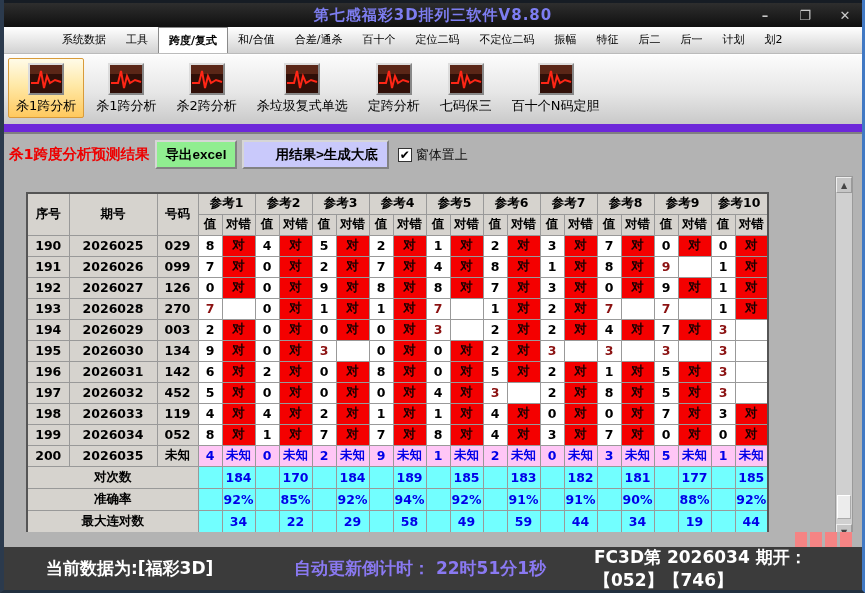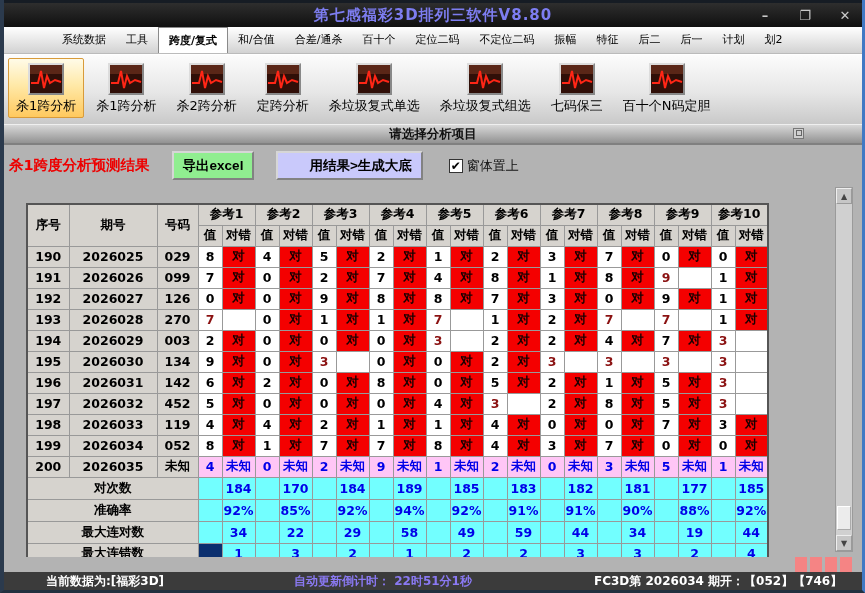--- a/index.html
+++ b/index.html
@@ -85,21 +85,21 @@
     width: 11px; height: 11px; border: 1px solid #777; background: #cfcfcf;
   }
   .grip::after { content:""; position:absolute; right:1px; top:1px; width:4px; height:4px; border:1px solid #666; }
 
   
   .resultbar {
     height: 43px; flex: none;
     background: #b3b3b3;
     border-top: 2px solid #808080;
     display: flex; align-items: center;
-    padding: 0 5px; gap: 22px;
+    padding: 0 5px; gap: 5px; margin-top: 8px;
   }
   .result-label { color: #ee0000; font-weight: bold; font-size: 14.5px; white-space: nowrap; }
   .result-input {
     width: 396px; height: 27px;
     background: #fffffa; border: 1px solid #444;
     color: #067806; font-weight: bold; font-size: 15px;
     font-family: "DejaVu Sans Mono", "Liberation Mono", monospace;
     letter-spacing: 1px; padding-left: 5px;
   }
   .btn { height: 29px; font-weight: bold; font-size: 13.5px; padding: 0 9px; border: 2px outset #d6d6d6; white-space: nowrap; cursor: default; }
@@ -150,24 +150,24 @@
   .sb-thumb {
     position: absolute; left: 1px; top: 318px; width: 14px; height: 24px;
     background: #ececec; border: 1px outset #fff;
   }
 
   
   .bottomstrip { height: 15px; flex: none; background: #b3b3b3; position: relative; }
   .pink-squares { position: absolute; right: 10px; top: 0; display: flex; gap: 3px; }
   .pink-squares span { width: 12px; height: 15px; background: #f58484; display: block; }
   .statusbar {
-    height: 18px; flex: none;
+    height: 43px; flex: none;
     background: #3b3b3b; color: #fff;
     display: flex; align-items: center;
-    font-size: 12px; font-weight: bold;
+    font-size: 17px; font-weight: bold;
   }
   .status-left { margin-left: 42px; width: 248px; }
   .status-center { color: #8a79f2; width: 300px; }
   .status-right { flex: 1; }
 </style>
 </head>
 <body>
 
 <div class="window">
 
@@ -221,60 +221,48 @@
             <polyline points="1,18 8,18 11,6 14,23 17,11 20,18 25,15 31,17" fill="none" stroke="#ff2616" stroke-width="2"></polyline>
           </svg></span>
         <span class="tool-label">杀2跨分析</span>
       </div>
       <div class="tool-item">
         <span class="tool-icon"><svg viewBox="0 0 32 28" width="32" height="28">
             <rect width="32" height="28" fill="#300f08"></rect>
             <rect width="32" height="9" fill="#5a2617"></rect>
             <polyline points="1,18 8,18 11,6 14,23 17,11 20,18 25,15 31,17" fill="none" stroke="#ff2616" stroke-width="2"></polyline>
           </svg></span>
-        <span class="tool-label">定跨分析</span>
-      </div>
-      <div class="tool-item">
-        <span class="tool-icon"><svg viewBox="0 0 32 28" width="32" height="28">
-            <rect width="32" height="28" fill="#300f08"></rect>
-            <rect width="32" height="9" fill="#5a2617"></rect>
-            <polyline points="1,18 8,18 11,6 14,23 17,11 20,18 25,15 31,17" fill="none" stroke="#ff2616" stroke-width="2"></polyline>
-          </svg></span>
         <span class="tool-label">杀垃圾复式单选</span>
       </div>
       <div class="tool-item">
         <span class="tool-icon"><svg viewBox="0 0 32 28" width="32" height="28">
             <rect width="32" height="28" fill="#300f08"></rect>
             <rect width="32" height="9" fill="#5a2617"></rect>
             <polyline points="1,18 8,18 11,6 14,23 17,11 20,18 25,15 31,17" fill="none" stroke="#ff2616" stroke-width="2"></polyline>
           </svg></span>
-        <span class="tool-label">杀垃圾复式组选</span>
+        <span class="tool-label">定跨分析</span>
       </div>
       <div class="tool-item">
         <span class="tool-icon"><svg viewBox="0 0 32 28" width="32" height="28">
             <rect width="32" height="28" fill="#300f08"></rect>
             <rect width="32" height="9" fill="#5a2617"></rect>
             <polyline points="1,18 8,18 11,6 14,23 17,11 20,18 25,15 31,17" fill="none" stroke="#ff2616" stroke-width="2"></polyline>
           </svg></span>
         <span class="tool-label">七码保三</span>
       </div>
       <div class="tool-item">
         <span class="tool-icon"><svg viewBox="0 0 32 28" width="32" height="28">
             <rect width="32" height="28" fill="#300f08"></rect>
             <rect width="32" height="9" fill="#5a2617"></rect>
             <polyline points="1,18 8,18 11,6 14,23 17,11 20,18 25,15 31,17" fill="none" stroke="#ff2616" stroke-width="2"></polyline>
           </svg></span>
         <span class="tool-label">百十个N码定胆</span>
       </div>
     </div>
 
-  <div class="hintbar">
-    <span>请选择分析项目</span>
-    <span class="grip"></span>
-  </div>
 
   <div class="resultbar">
     <span class="result-label">杀1跨度分析预测结果</span>
     <button class="btn btn-export">导出excel</button>
     <button class="btn btn-generate">用结果&gt;生成大底</button>
     <span class="chk-wrap">
       <span class="chk-box">✔</span>
       <span class="chk-label">窗体置上</span>
     </span>
   </div>

